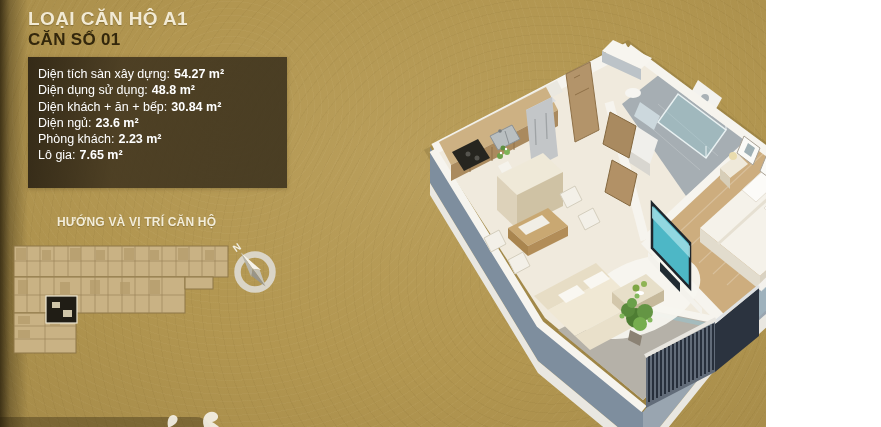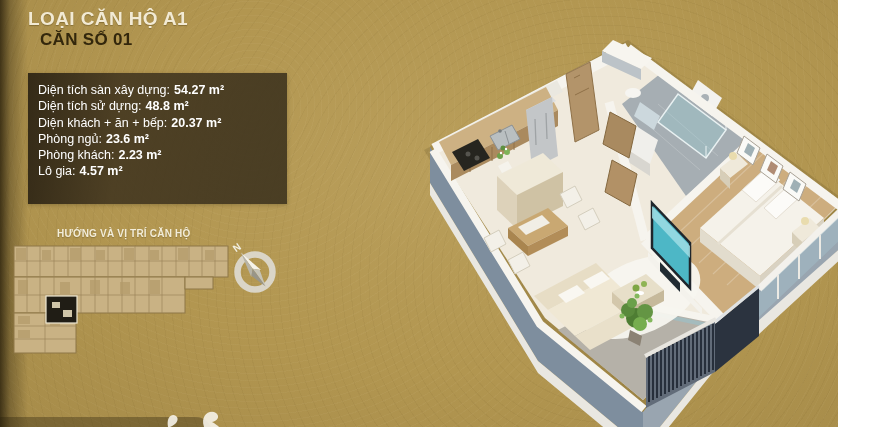--- a/index.html
+++ b/index.html
@@ -1,38 +1,38 @@
 <!DOCTYPE html>
 <html><head>
 <meta charset="utf-8">
 <style>
   html,body{margin:0;padding:0;}
   body{width:881px;height:427px;overflow:hidden;font-family:"Liberation Sans",sans-serif;}
-  #stage{position:relative;width:838px;height:427px;overflow:hidden;
+  #stage{position:relative;width:766px;height:427px;overflow:hidden;
     background-color:#b29650;
     background-image:
       linear-gradient(90deg, rgba(40,31,11,0.82) 0px, rgba(40,31,11,0.35) 10px, rgba(40,31,11,0.0) 28px),
       radial-gradient(ellipse at 55% 40%, rgba(255,236,190,0.10) 0%, rgba(0,0,0,0.0) 55%, rgba(60,45,12,0.10) 100%),
       repeating-radial-gradient(circle at 30% 25%, rgba(255,244,214,0.035) 0 1px, rgba(0,0,0,0.0) 1px 7px),
       repeating-radial-gradient(circle at 72% 65%, rgba(80,60,15,0.05) 0 1px, rgba(0,0,0,0.0) 1px 9px);
   }
   .abs{position:absolute;}
   
   #title{left:28px;top:8px;font-size:19px;font-weight:600;color:#f2ead4;letter-spacing:.4px;text-shadow:0 1px 1px rgba(60,45,10,.35);}
-  #subtitle{left:40px;top:30px;font-size:17px;font-weight:bold;color:#33270c;letter-spacing:.3px;}
+  #subtitle{left:28px;top:30px;font-size:17px;font-weight:bold;color:#33270c;letter-spacing:.3px;}
   
   #spec-panel{left:28px;top:57px;width:259px;height:131px;
     background:linear-gradient(95deg, rgba(45,36,20,0.94) 0%, rgba(64,52,30,0.88) 35%, rgba(58,48,28,0.87) 100%);
     box-shadow:0 1px 4px rgba(40,30,8,.25);
-    padding:9px 0 0 10px;box-sizing:border-box;margin-top:16px;}
+    padding:9px 0 0 10px;box-sizing:border-box;}
   .spec-row{font-size:12.5px;line-height:16.3px;color:#ffffff;white-space:nowrap;}
   .spec-label{font-weight:normal;}
   .spec-value{font-weight:bold;margin-left:4px;}
   
-  #loc-heading{left:18px;top:228px;font-size:10px;font-weight:bold;color:#f3edd9;letter-spacing:.2px;text-shadow:0 1px 1px rgba(60,45,10,.3);padding-left:39px;}
+  #loc-heading{left:18px;top:215px;font-size:12px;font-weight:bold;color:#f3edd9;letter-spacing:.2px;text-shadow:0 1px 1px rgba(60,45,10,.3);padding-left:39px;}
   
   #bottom-panel{left:-16px;top:417px;width:228px;height:30px;background:rgba(40,32,12,0.35);border-radius:16px 16px 0 0;}
   svg{display:block;}
   .noint{pointer-events:none;}
 </style>
 </head>
 <body>
 
 <div id="stage">
 
@@ -217,25 +217,25 @@
       <circle cx="650" cy="320" r="2.5" fill="#83b85c"></circle>
         <circle cx="637" cy="296" r="2.5" fill="#83b85c"></circle>
     </g>
   </svg>
 
   <div class="abs" id="title">LOẠI CĂN HỘ A1</div>
   <div class="abs" id="subtitle">CĂN SỐ 01</div>
 
   <div class="abs" id="spec-panel">
     <div class="spec-row"><span class="spec-label">Diện tích sàn xây dựng:</span><span class="spec-value">54.27 m²</span></div>
-    <div class="spec-row"><span class="spec-label">Diện tích sử dựng:</span><span class="spec-value">48.8 m²</span></div>
-    <div class="spec-row"><span class="spec-label">Diện khách + ăn + bếp:</span><span class="spec-value">20.37 m²</span></div>
-    <div class="spec-row"><span class="spec-label">Phòng ngủ:</span><span class="spec-value">23.6 m²</span></div>
+    <div class="spec-row"><span class="spec-label">Diện dụng sử dụng:</span><span class="spec-value">48.8 m²</span></div>
+    <div class="spec-row"><span class="spec-label">Diện khách + ăn + bếp:</span><span class="spec-value">30.84 m²</span></div>
+    <div class="spec-row"><span class="spec-label">Diện ngủ:</span><span class="spec-value">23.6 m²</span></div>
     <div class="spec-row"><span class="spec-label">Phòng khách:</span><span class="spec-value">2.23 m²</span></div>
-    <div class="spec-row"><span class="spec-label">Lô gia:</span><span class="spec-value">4.57 m²</span></div>
+    <div class="spec-row"><span class="spec-label">Lô gia:</span><span class="spec-value">7.65 m²</span></div>
   </div>
 
   <div class="abs" id="loc-heading">HƯỚNG VÀ VỊ TRÍ CĂN HỘ</div>
 
   <svg class="abs" width="300" height="187" viewBox="0 240 300 187" style="left:0;top:240px;">
     <g>
       <rect x="14" y="246" width="214" height="31" fill="#c9b284" stroke="#8d7747" stroke-width="1"></rect>
       <rect x="14" y="277" width="171" height="36" fill="#c9b284" stroke="#8d7747" stroke-width="1"></rect>
       <rect x="185" y="277" width="28" height="12" fill="#c9b284" stroke="#8d7747" stroke-width="1"></rect>
       <rect x="14" y="313" width="62" height="40" fill="#c9b284" stroke="#8d7747" stroke-width="1"></rect>

